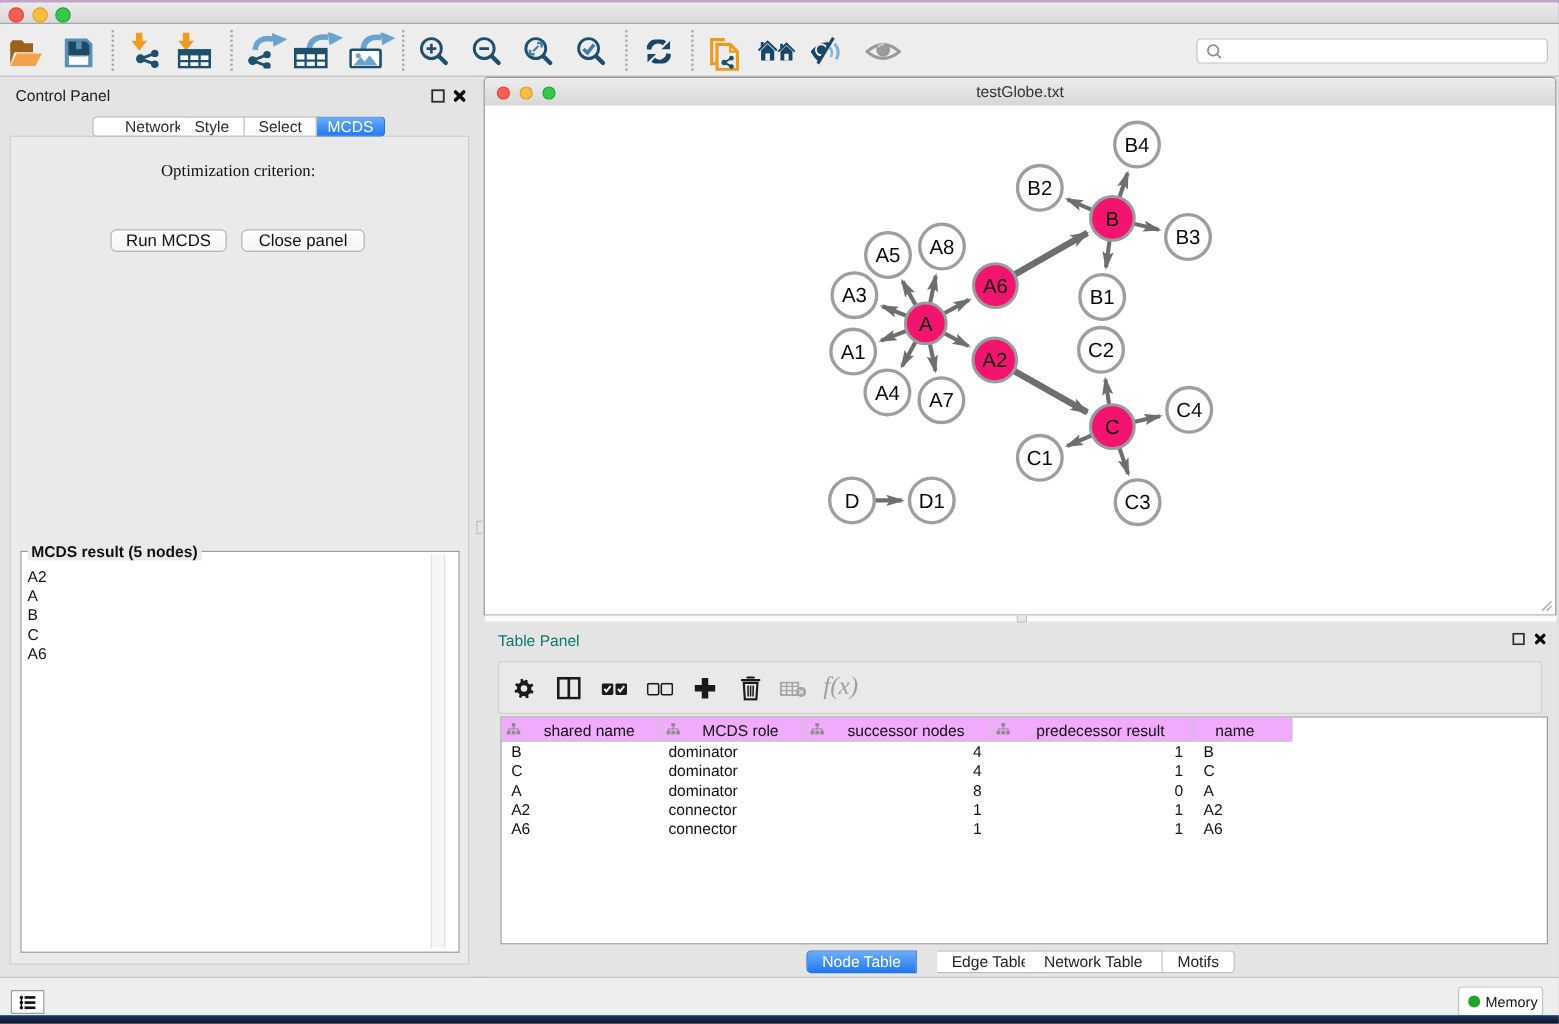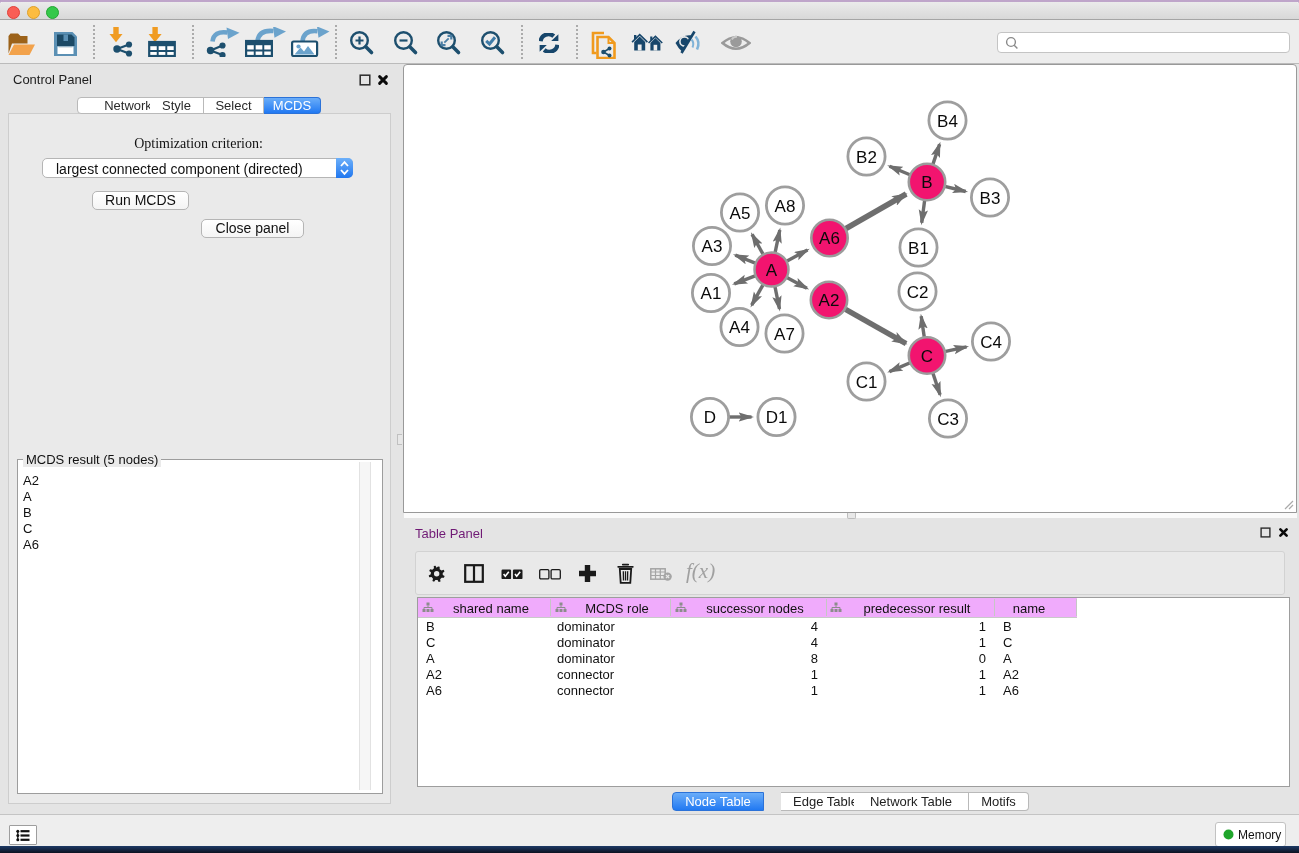--- a/index.html
+++ b/index.html
@@ -25,31 +25,31 @@
 #cp-inner{position:absolute;left:8px;top:49px;width:381px;height:689px;background:#eaeaea;border:1px solid #cdcdcd;}
 #cp-tabs{position:absolute;left:77px;top:33px;height:17px;}
 .tab{position:absolute;top:0;height:17px;background:#fff;border:1px solid #b9b9b9;box-sizing:border-box;font-size:13px;color:#2a2a2a;text-align:center;line-height:16px;}
 .tab.sel{background:linear-gradient(#6aadf9,#2179f2);color:#fff;border-color:#2b72d8;}
 #opt-label{position:absolute;left:0;top:72px;width:397px;text-align:center;font-size:14px;color:#111;font-family:Liberation Serif, serif;}
 #dropdown{position:absolute;left:42px;top:94px;width:311px;height:20px;background:#fff;border:1px solid #b5b5b5;border-radius:5px;box-sizing:border-box;}
 #dd-text{position:absolute;left:13px;top:2px;font-size:14px;color:#111;}
 #dd-btn{position:absolute;right:-1px;top:-1px;width:17px;height:20px;background:linear-gradient(#6db0fa,#2077f0);border-radius:0 5px 5px 0;}
 .btn{position:absolute;top:127px;height:19px;background:linear-gradient(#ffffff,#f4f4f4);border:1px solid #b5b5b5;border-radius:5px;box-sizing:border-box;font-size:14px;color:#111;text-align:center;line-height:17px;}
 #fieldset{position:absolute;left:17px;top:395px;width:366px;height:335px;background:#fff;border:1px solid #9d9d9d;box-sizing:border-box;}
-#fs-legend{position:absolute;left:5px;top:-8px;background:#eaeaea;padding:0 3px;font-size:13px;color:#111;}
+#fs-legend{position:absolute;left:5px;top:-8px;background:#eaeaea;padding:0 3px;font-size:13px;color:#111;font-weight:bold;}
 #fs-list{position:absolute;left:5px;top:13px;font-size:13px;color:#111;line-height:16px;}
 #fs-scroll{position:absolute;right:11px;top:2px;width:10px;height:328px;background:#f6f6f6;border-left:1px solid #e2e2e2;border-right:1px solid #e2e2e2;}
 
 #gwin{left:403px;top:64px;width:894px;height:449px;background:#fff;border:1px solid #999;box-sizing:border-box;border-radius:4px 4px 0 0;}
 #gtitle{position:absolute;left:0;top:0;width:892px;height:22px;background:linear-gradient(#ececec,#d8d8d8);border-bottom:1px solid #ababab;border-radius:4px 4px 0 0;}
 .gtl{position:absolute;top:6.5px;width:9px;height:9px;border-radius:50%;}
 #gtitle-text{position:absolute;left:0;top:4px;width:892px;text-align:center;font-size:13px;color:#333;}
 
 #tp{left:403px;top:519px;width:896px;height:295px;background:#e4e4e4;}
-#tp-title{position:absolute;left:12px;top:7px;font-size:13px;color:#701a75;}
+#tp-title{position:absolute;left:12px;top:7px;font-size:13px;color:#0f766e;}
 #tp-toolbar{position:absolute;left:12px;top:32px;width:868px;height:42px;background:#e9e9e9;border:1px solid #d2d2d2;border-radius:3px;text-align:center;}
 #tp-table{position:absolute;left:14px;top:78px;width:873px;height:190px;background:#fff;border:1px solid #9d9d9d;box-sizing:border-box;}
 #thead{position:absolute;left:0;top:0;width:659px;height:19px;background:#f0abfc;border-bottom:1px solid #c9c9c9;}
 .hsep{position:absolute;top:1px;height:17px;border-left:1px solid #c6c6c6;}
 .hcell{position:absolute;top:3px;font-size:13px;color:#111;}
 .trow{position:absolute;font-size:13px;color:#111;height:16px;line-height:16px;}
 .eN{stroke-width:3.4;}
 .eT{stroke-width:5.5;}
 
 .btab{position:absolute;top:273px;height:19px;background:#fff;border:1px solid #b9b9b9;box-sizing:border-box;font-size:13px;color:#222;text-align:center;line-height:18px;}
@@ -216,37 +216,36 @@
         <path d="M2.6 2.6 L9.4 9.4 M9.4 2.6 L2.6 9.4" stroke="#0a0a0a" stroke-width="2.9" stroke-linecap="round"></path>
       </svg>
   <div id="cp-inner"></div>
   <div id="cp-tabs">
     <div class="tab" style="left:0px;width:82px;border-radius:4px 0 0 4px;padding-left:20px;">Network</div>
     <div class="tab" style="left:73px;width:54px;border-left:none;">Style</div>
     <div class="tab" style="left:127px;width:60px;border-left:none;">Select</div>
     <div class="tab sel" style="left:187px;width:57px;border-left:none;border-radius:0 4px 4px 0;">MCDS</div>
   </div>
   <div id="opt-label">Optimization criterion:</div>
-  <div id="dropdown">
-    <div id="dd-text">largest connected component (directed)</div>
-    <div id="dd-btn"><svg width="17" height="20" viewBox="0 0 17 20">
-            <path d="M5 8 L8.5 4.2 L12 8" fill="none" stroke="#fff" stroke-width="1.8"></path>
-            <path d="M5 12 L8.5 15.8 L12 12" fill="none" stroke="#fff" stroke-width="1.8"></path>
-          </svg></div>
-  </div>
   <div class="btn" style="left:92px;width:97px;">Run MCDS</div>
-  <div class="btn" style="left:201px;width:103px;margin-top:28px;">Close panel</div>
+  <div class="btn" style="left:201px;width:103px;">Close panel</div>
   <div id="fieldset">
     <div id="fs-legend">MCDS result (5 nodes)</div>
     <div id="fs-scroll"></div>
     <div id="fs-list">A2<br>A<br>B<br>C<br>A6</div>
   </div>
 </div>
 
 <div class="abs" id="gwin">
+  <div id="gtitle">
+    <div class="gtl" style="left:10px;background:#f95e55;border:1px solid #e14139;"></div>
+    <div class="gtl" style="left:29px;background:#fcbc40;border:1px solid #e0a028;"></div>
+    <div class="gtl" style="left:48px;background:#35c84a;border:1px solid #24a532;"></div>
+    <div id="gtitle-text">testGlobe.txt</div>
+  </div>
   <svg id="graph-svg" style="position:absolute;left:0px;top:22px" width="894" height="425" viewBox="404 87 894 425">
     <defs>
       <marker id="aN" markerWidth="17" markerHeight="10" refX="13" refY="4.7" orient="auto" markerUnits="userSpaceOnUse">
             <path d="M0 0 L15.5 4.7 L0 9.4 L3 4.7 z" fill="#6e6e6e"></path>
           </marker>
       <marker id="aT" markerWidth="17" markerHeight="11" refX="14" refY="5.5" orient="auto" markerUnits="userSpaceOnUse">
             <path d="M0 0 L15.5 5.5 L0 11 L3.5 5.5 z" fill="#6e6e6e"></path>
           </marker>
     </defs>
     <g stroke="#6e6e6e">

